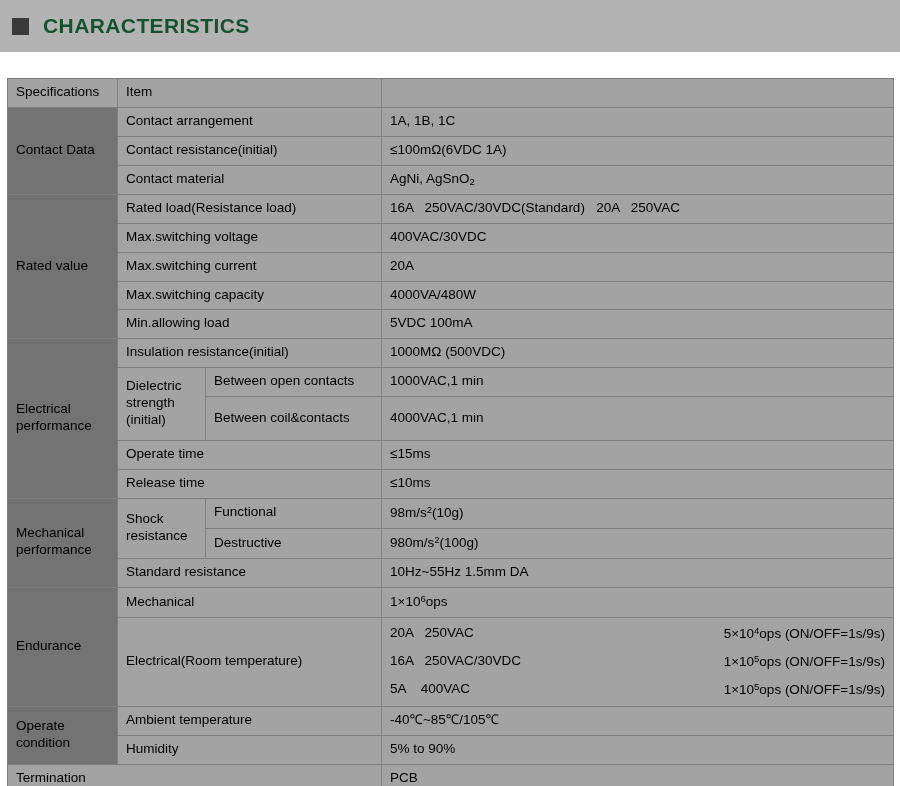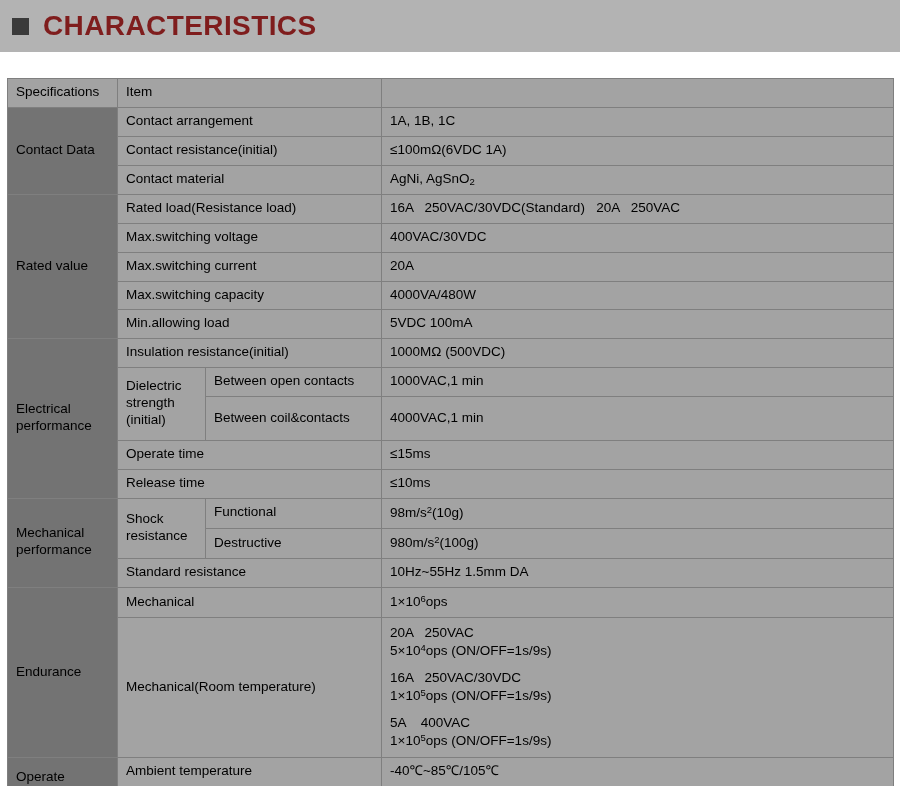--- a/index.html
+++ b/index.html
@@ -30,24 +30,24 @@
   }
   .header-square {
     width: 17px;
     height: 17px;
     background: #3a3a3a;
     margin-left: 12px;
     margin-right: 14px;
     flex: none;
   }
   .header-title {
-    font-size: 28px;
+    font-size: 21px;
     font-weight: bold;
     letter-spacing: 0.4px;
-    color: #7f1d1d;
+    color: #14532d;
   }
 
   
   .table-wrap {
     position: absolute;
     left: 7px;
     top: 78px;
     width: 886px;
   }
   table.spec {
@@ -86,21 +86,20 @@
     padding-right: 6px;
   }
   .endur-left {
     white-space: pre;
   }
   .endur-right {
     white-space: nowrap;
   }
   .endur-line {
     padding: 5px 0 5px 0;
-    flex-direction: column;
   }
   .nowrap { white-space: pre; }
   .tall { line-height: 1.85; }
 </style>
 </head>
 <body>
 
 <div class="header-bar">
   <div class="header-square"></div>
   <div class="header-title">CHARACTERISTICS</div>
@@ -195,21 +194,21 @@
     <td class="grey" colspan="2">Standard resistance</td>
     <td class="white">10Hz~55Hz 1.5mm DA</td>
   </tr>
 
   <tr>
     <td class="cat" rowspan="2">Endurance</td>
     <td class="grey" colspan="2">Mechanical</td>
     <td class="white">1×10<sup>6</sup>ops</td>
   </tr>
   <tr>
-    <td class="grey" colspan="2">Mechanical(Room temperature)</td>
+    <td class="grey" colspan="2">Electrical(Room temperature)</td>
     <td class="white" style="padding-top:2px;padding-bottom:2px;">
       <div class="endur-row endur-line">
         <span class="endur-left">20A   250VAC</span>
         <span class="endur-right">5×10<sup>4</sup>ops (ON/OFF=1s/9s)</span>
       </div>
       <div class="endur-row endur-line">
         <span class="endur-left">16A   250VAC/30VDC</span>
         <span class="endur-right">1×10<sup>5</sup>ops (ON/OFF=1s/9s)</span>
       </div>
       <div class="endur-row endur-line">

